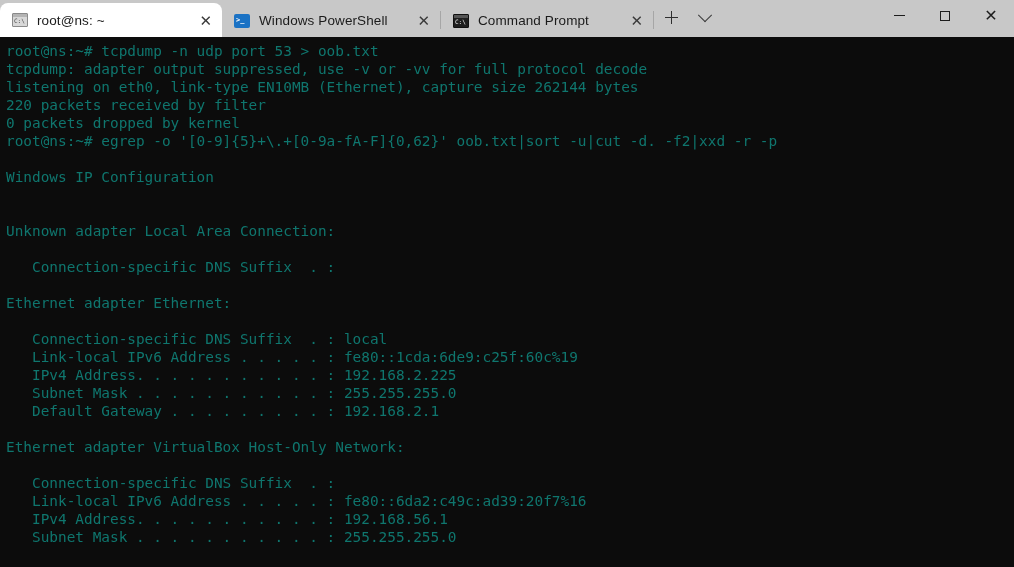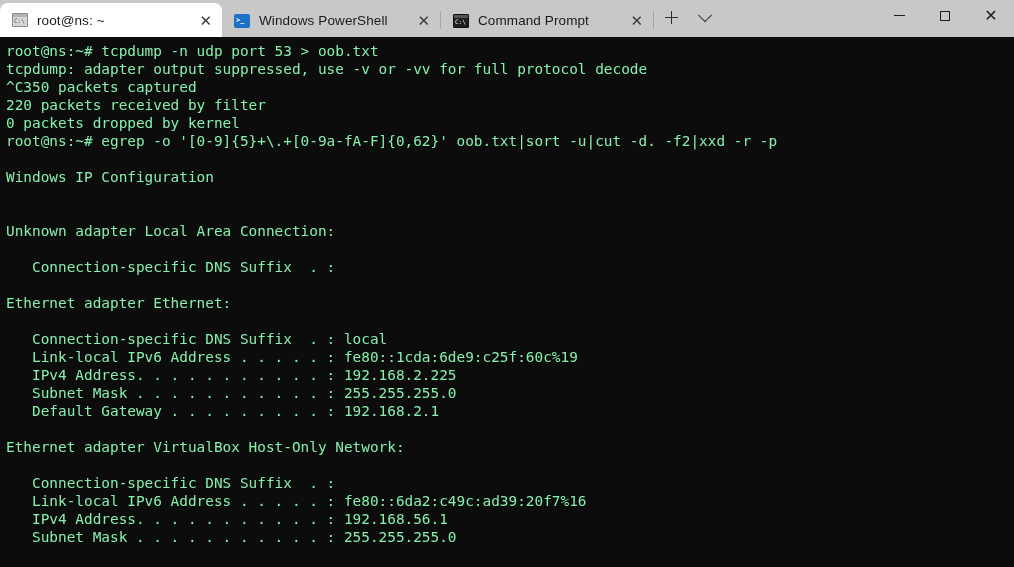--- a/index.html
+++ b/index.html
@@ -231,21 +231,21 @@
     padding: 5px 0 0 6px;
     box-sizing: border-box;
     overflow: hidden;
   }
   .term-line {
     font-family: "DejaVu Sans Mono", monospace;
     font-size: 14.4px;
     line-height: 18px;
     white-space: pre;
     letter-spacing: 0px;
-    color: #86efac;
+    color: #0f766e;
     height: 18px;
   }
 </style>
 </head>
 <body>
 
 <div id="app">
 
   <div class="titlebar">
 
@@ -296,21 +296,21 @@
       <div class="wc">
         <span class="wc-close">✕</span>
       </div>
     </div>
 
   </div>
 
   <div class="terminal" id="terminal">
       <div class="term-line">root@ns:~# tcpdump -n udp port 53 &gt; oob.txt</div>
       <div class="term-line">tcpdump: adapter output suppressed, use -v or -vv for full protocol decode</div>
-      <div class="term-line">^C350 packets captured</div>
+      <div class="term-line">listening on eth0, link-type EN10MB (Ethernet), capture size 262144 bytes</div>
       <div class="term-line">220 packets received by filter</div>
       <div class="term-line">0 packets dropped by kernel</div>
       <div class="term-line">root@ns:~# egrep -o '[0-9]{5}+\.+[0-9a-fA-F]{0,62}' oob.txt|sort -u|cut -d. -f2|xxd -r -p</div>
       <div class="term-line"></div>
       <div class="term-line">Windows IP Configuration</div>
       <div class="term-line"></div>
       <div class="term-line"></div>
       <div class="term-line">Unknown adapter Local Area Connection:</div>
       <div class="term-line"></div>
       <div class="term-line">   Connection-specific DNS Suffix  . :</div>

